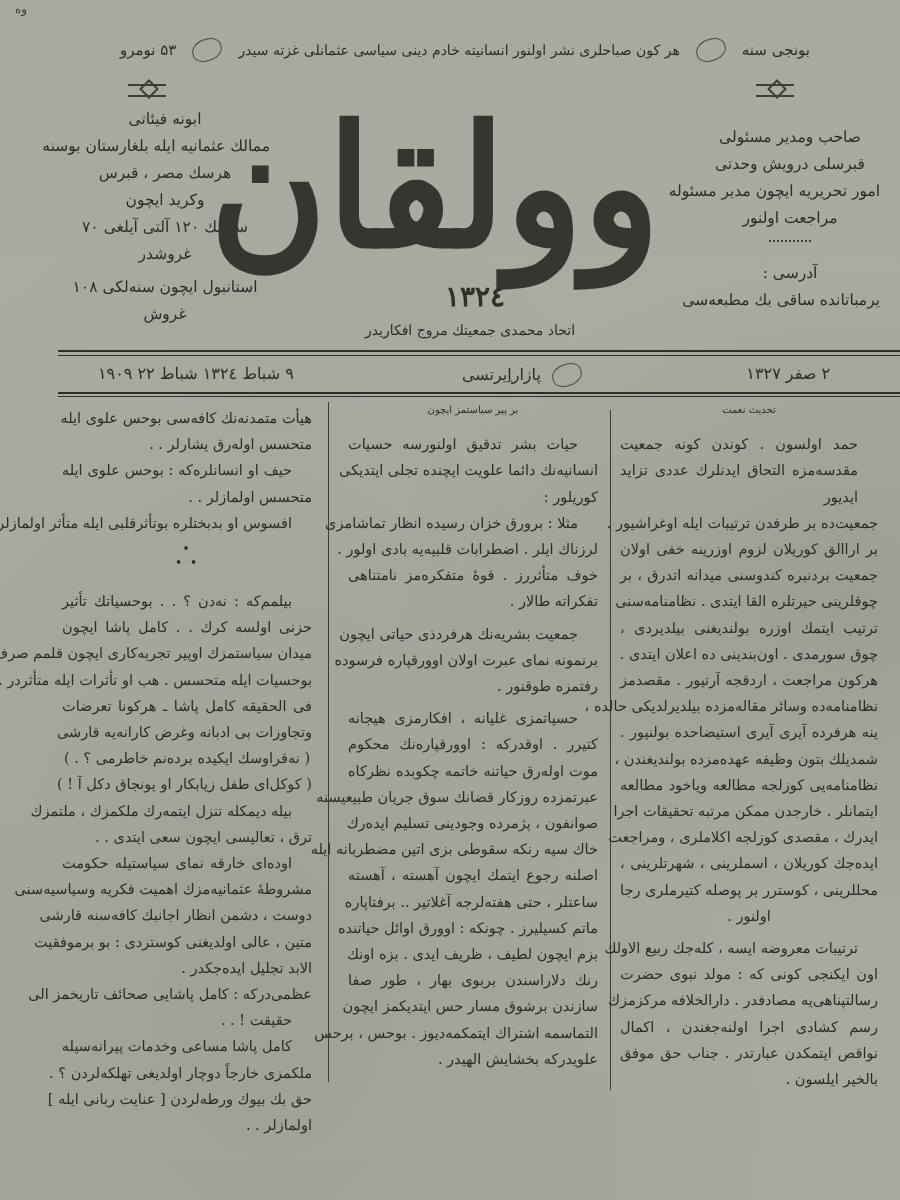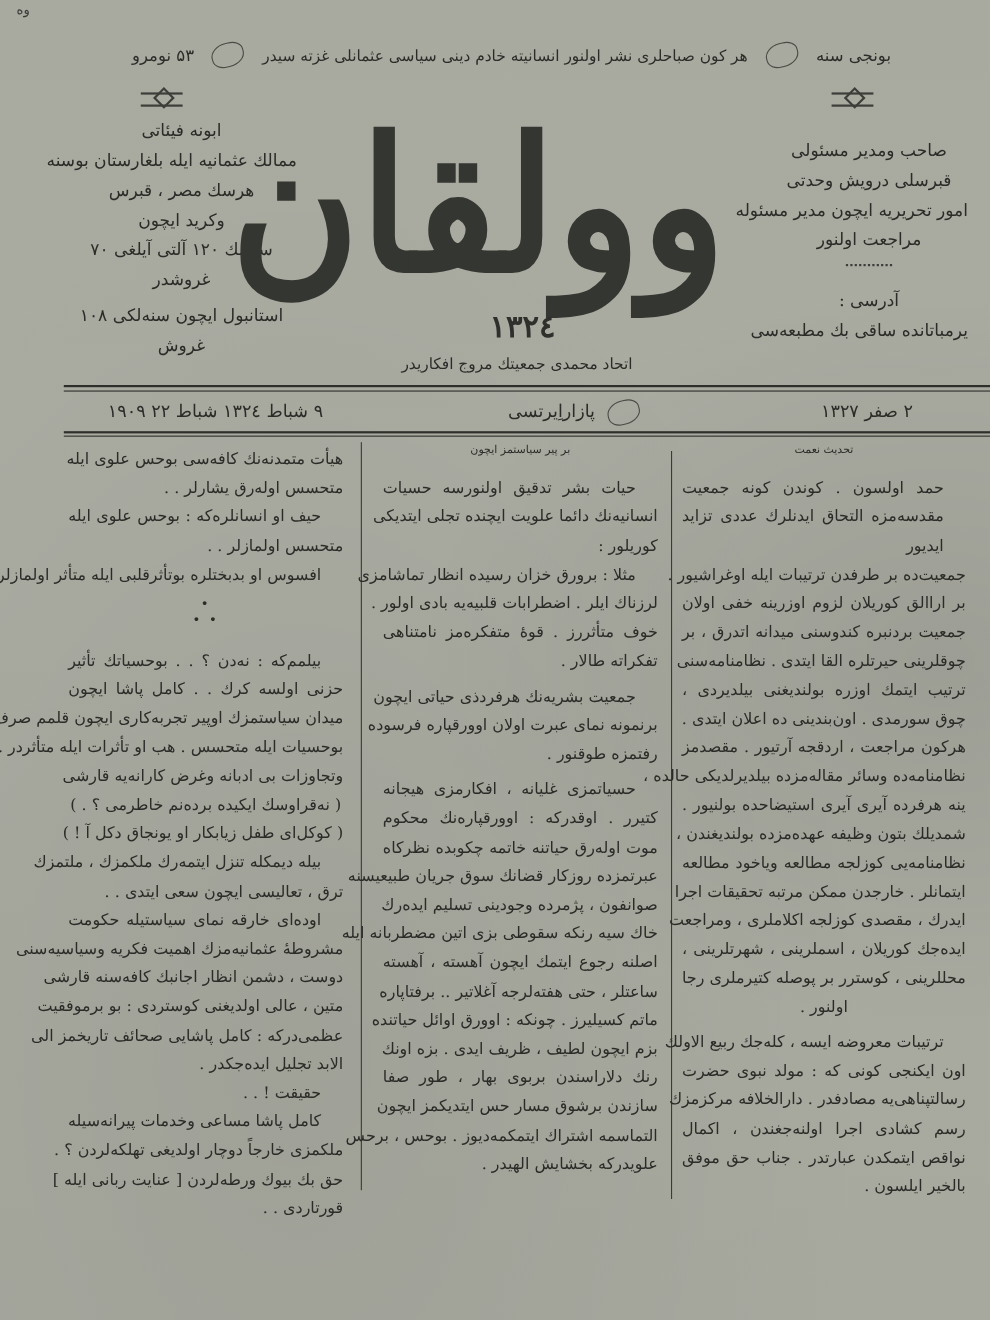--- a/index.html
+++ b/index.html
@@ -242,31 +242,32 @@
     <span class="line" style="margin-top:20px;">هیأت متمدنه‌نك کافه‌سی بوحس علوی ایله</span>
     <span class="line short">متحسس اوله‌رق یشارلر . .</span>
     <span class="line indent">حیف او انسانلره‌که : بوحس علوی ایله</span>
     <span class="line short">متحسس اولمازلر . .</span>
     <span class="line indent">افسوس او بدبختلره بوتأثرقلبی ایله متأثر اولمازلر .</span>
     <span class="stars">•<br>• •</span>
     <span class="line indent">بیلمم‌که : نه‌دن ؟ . . بوحسیاتك تأثیر</span>
     <span class="line">حزنی اولسه کرك . . کامل پاشا ایچون</span>
     <span class="line">میدان سیاستمزك اوپیر تجربه‌کاری ایچون قلمم صرف</span>
     <span class="line">بوحسیات ایله متحسس . هب او تأثرات ایله متأثردر .</span>
+    <span class="line">فی الحقیقه کامل پاشا ـ هرکونا تعرضات</span>
     <span class="line">وتجاوزات بی ادبانه وغرض کارانه‌یه قارشی</span>
     <span class="line short center">( نه‌قراوسك ایکیده بردە‌نم خاطرمی ؟ . )</span>
     <span class="line short center">( کوکل‌ای طفل زیابکار او یونجاق دکل آ ! )</span>
     <span class="line indent">بیله دیمکله تنزل ایتمه‌رك ملکمزك ، ملتمزك</span>
     <span class="line short">ترق ، تعالیسی ایچون سعی ایتدی . .</span>
     <span class="line indent">اوده‌ای خارقه نمای سیاستیله حکومت</span>
     <span class="line">مشروطهٔ عثمانیه‌مزك اهمیت فکریه وسیاسیه‌سنی</span>
     <span class="line">دوست ، دشمن انظار اجانبك کافه‌سنه قارشی</span>
     <span class="line">متین ، عالی اولدیغنی کوستردی : بو برموفقیت</span>
+    <span class="line short">الابد تجلیل ایده‌جکدر .</span>
     <span class="line">عظمی‌درکه : کامل پاشایی صحائف تاریخمز الی</span>
-    <span class="line short">الابد تجلیل ایده‌جکدر .</span>
     <span class="line short indent">حقیقت ! . .</span>
     <span class="line indent">کامل پاشا مساعی وخدمات پیرانه‌سیله</span>
     <span class="line">ملکمزی خارجاً دوچار اولدیغی تهلکه‌لردن ؟ .</span>
     <span class="line">حق بك بیوك ورطه‌لردن [ عنایت ربانی ایله ]</span>
-    <span class="line short">قورتاردی . .</span>
+    <span class="line short">اولمازلر . .</span>
   </div>
 
 </div>
 
 </body></html>

